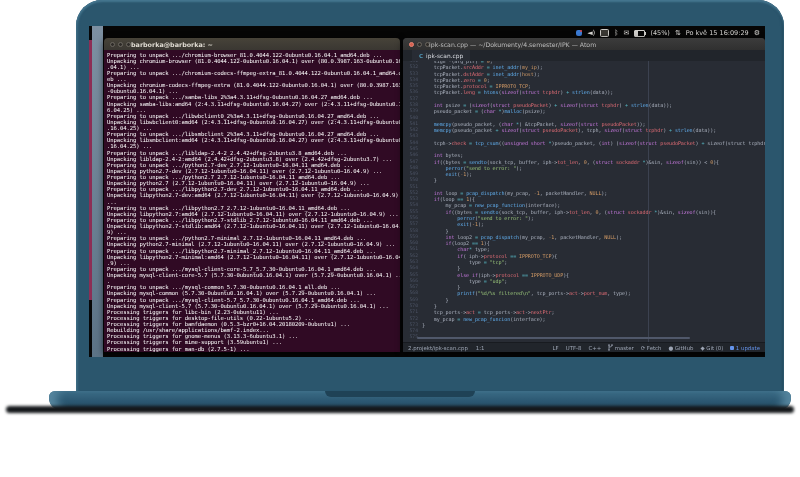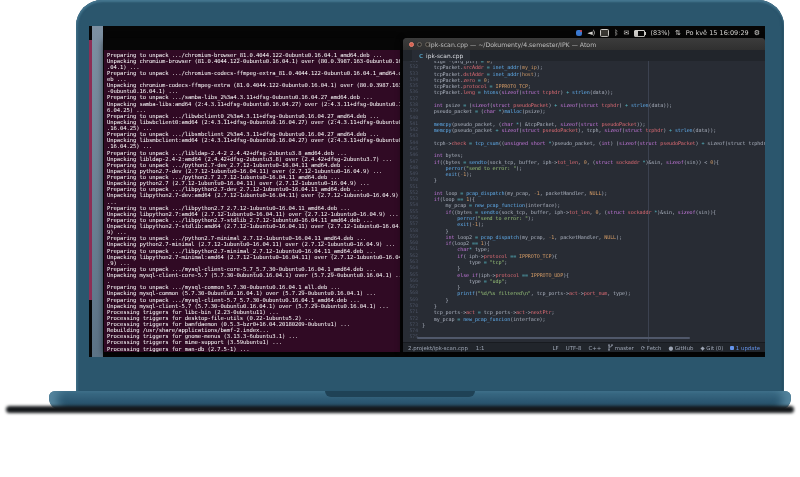--- a/index.html
+++ b/index.html
@@ -75,27 +75,35 @@
     <div id="launcher" class="abs"></div>
     <div id="bg-window-edge" class="abs"></div>
 
     <div id="tray" class="abs">
       <span id="input-icon"></span>
       <span class="tray-glyph">◄)</span>
       <span class="kbd-box"></span>
       <span class="tray-glyph">ᛒ</span>
       <span class="tray-glyph">✉</span>
       <span class="batt"></span>
-      <span>(83%)</span>
+      <span>(45%)</span>
       <span class="tray-glyph">⇅</span>
       <span>Po kvě 15 16:09:29</span>
       <span class="tray-glyph">⚙</span>
     </div>
 
     <div id="terminal" class="win">
+      <div id="term-titlebar">
+        <div class="dots">
+          <span class="dot"></span>
+          <span class="dot"></span>
+          <span class="dot"></span>
+        </div>
+        <span id="term-title">barborka@barborka: ~</span>
+      </div>
       <div id="term-body">
           <div class="tline">Preparing to unpack .../chromium-browser_81.0.4044.122-0ubuntu0.16.04.1_amd64.deb ...</div>
           <div class="tline">Unpacking chromium-browser (81.0.4044.122-0ubuntu0.16.04.1) over (80.0.3987.163-0ubuntu0.16</div>
           <div class="tline">.04.1) ...</div>
           <div class="tline">Preparing to unpack .../chromium-codecs-ffmpeg-extra_81.0.4044.122-0ubuntu0.16.04.1_amd64.d</div>
           <div class="tline">eb ...</div>
           <div class="tline">Unpacking chromium-codecs-ffmpeg-extra (81.0.4044.122-0ubuntu0.16.04.1) over (80.0.3987.163</div>
           <div class="tline">-0ubuntu0.16.04.1) ...</div>
           <div class="tline">Preparing to unpack .../samba-libs_2%3a4.3.11+dfsg-0ubuntu0.16.04.27_amd64.deb ...</div>
           <div class="tline">Unpacking samba-libs:amd64 (2:4.3.11+dfsg-0ubuntu0.16.04.27) over (2:4.3.11+dfsg-0ubuntu0.1</div>

